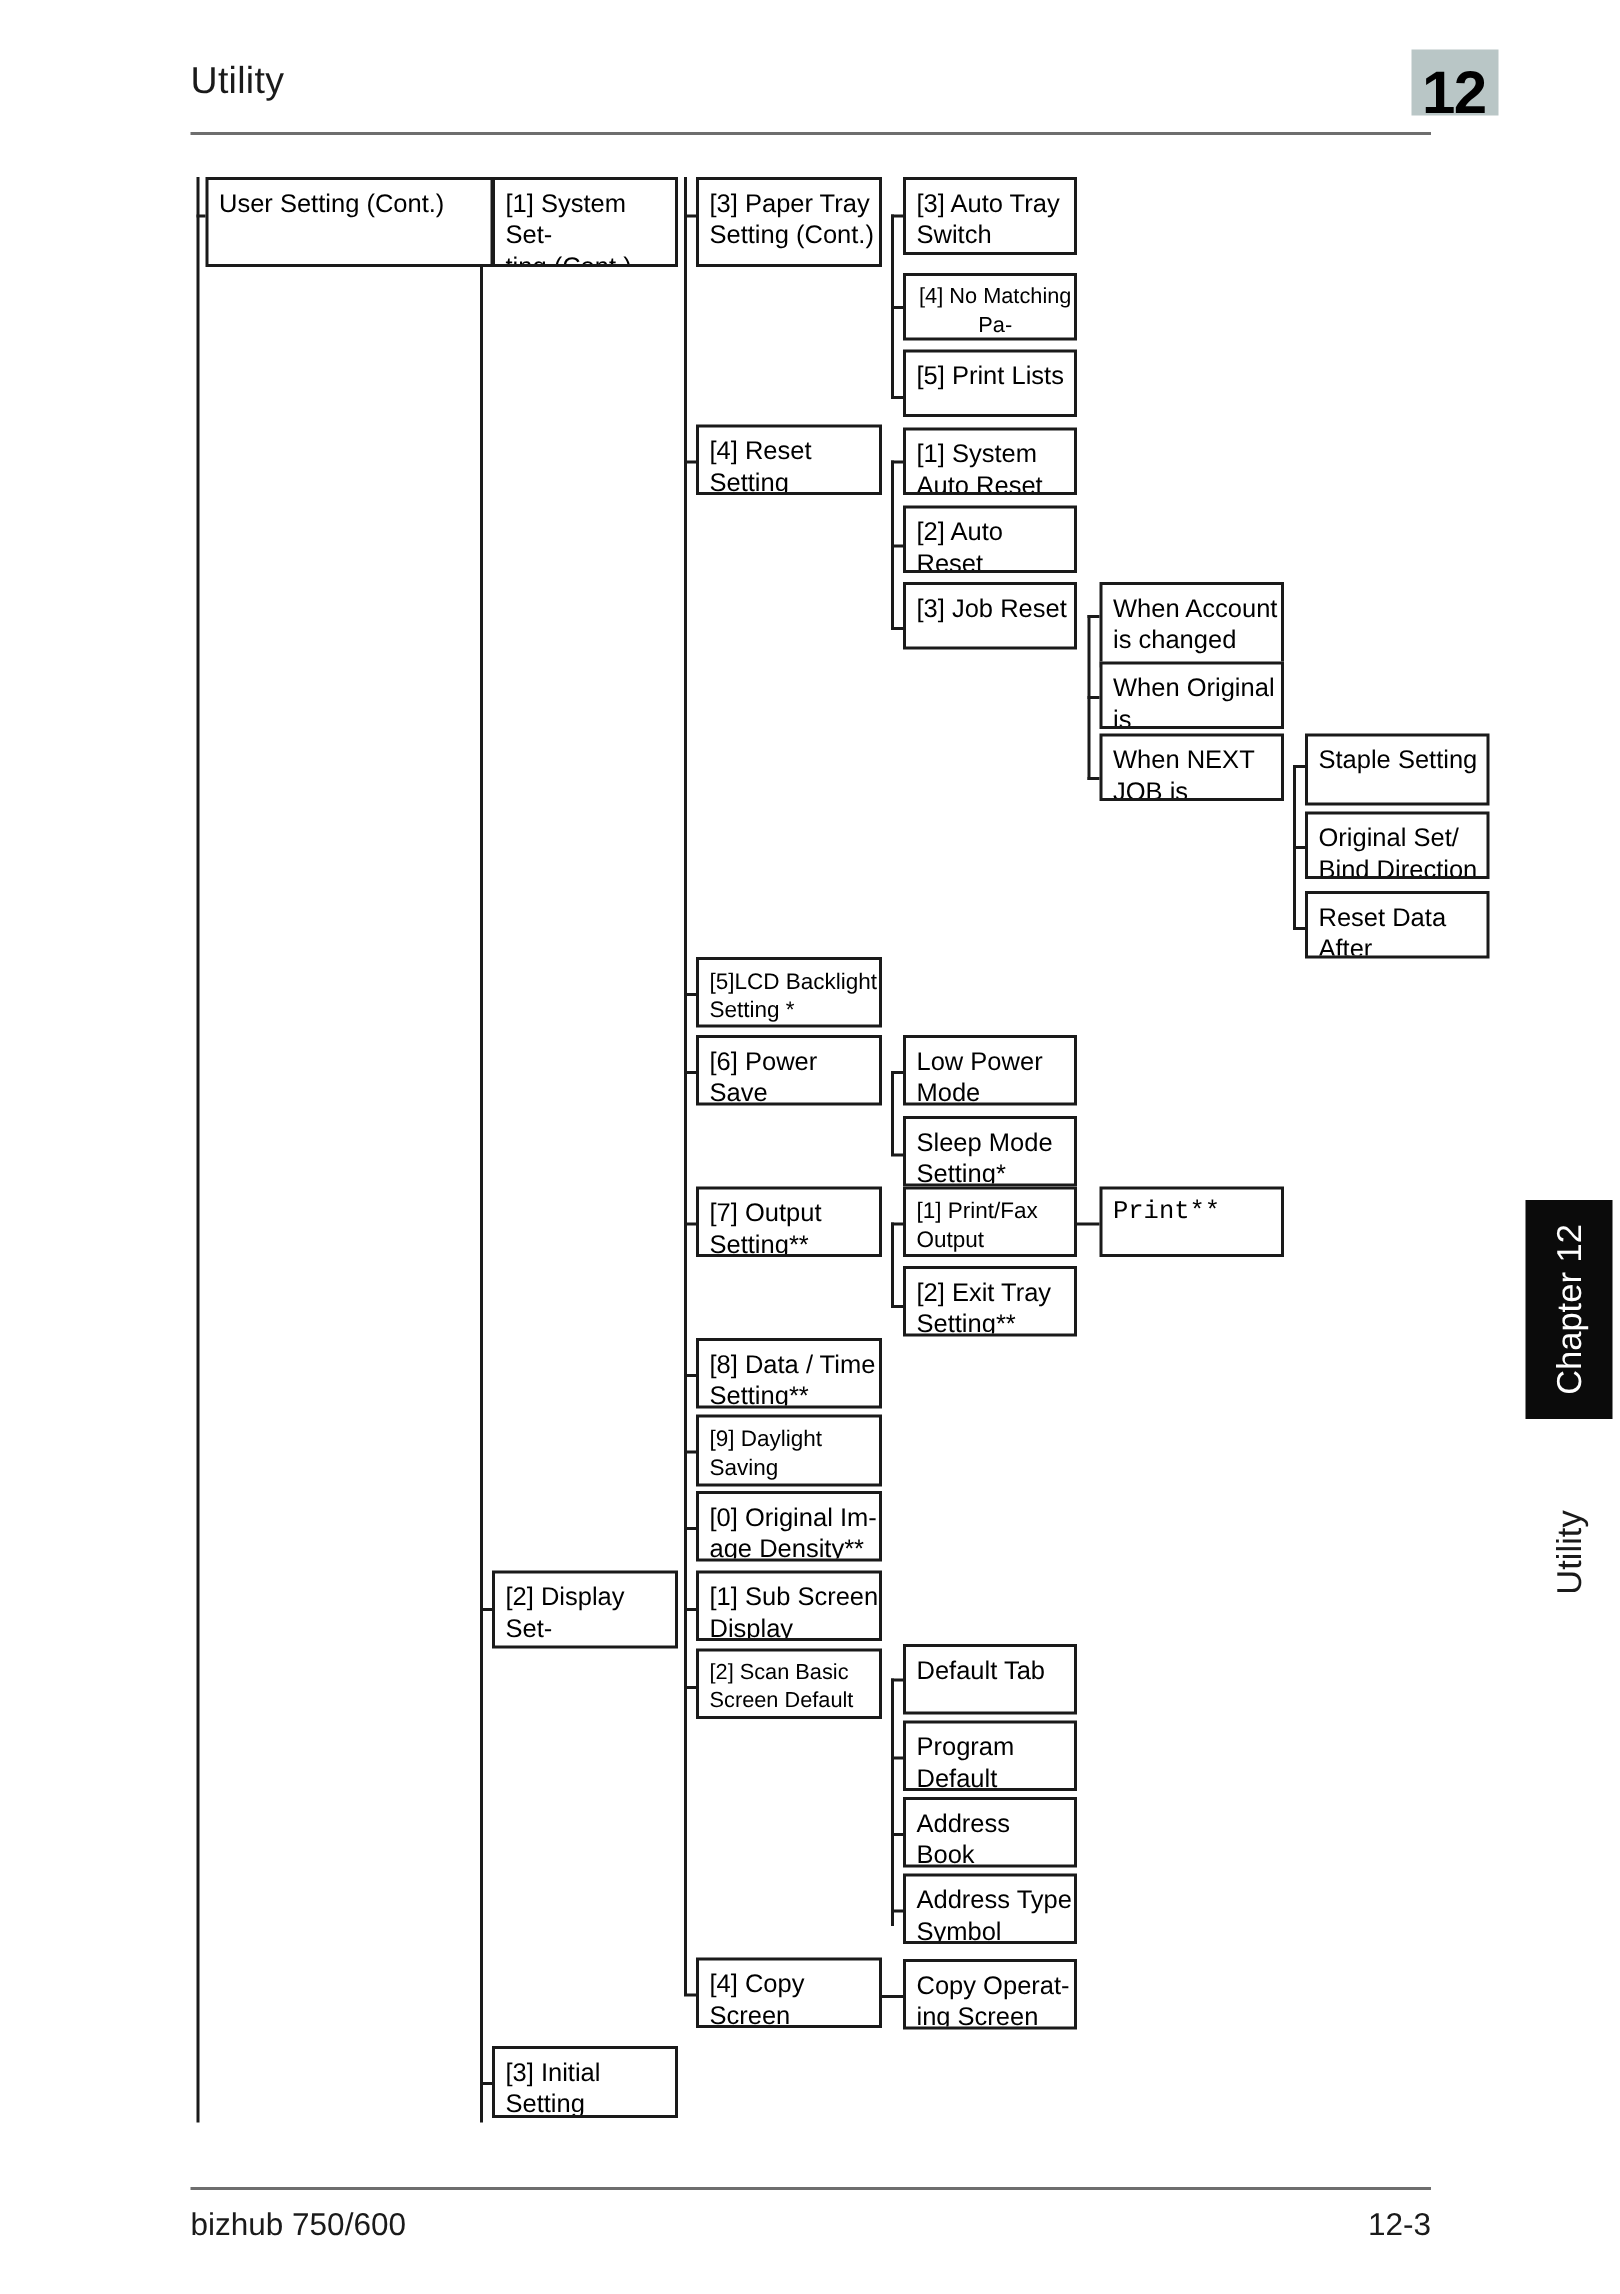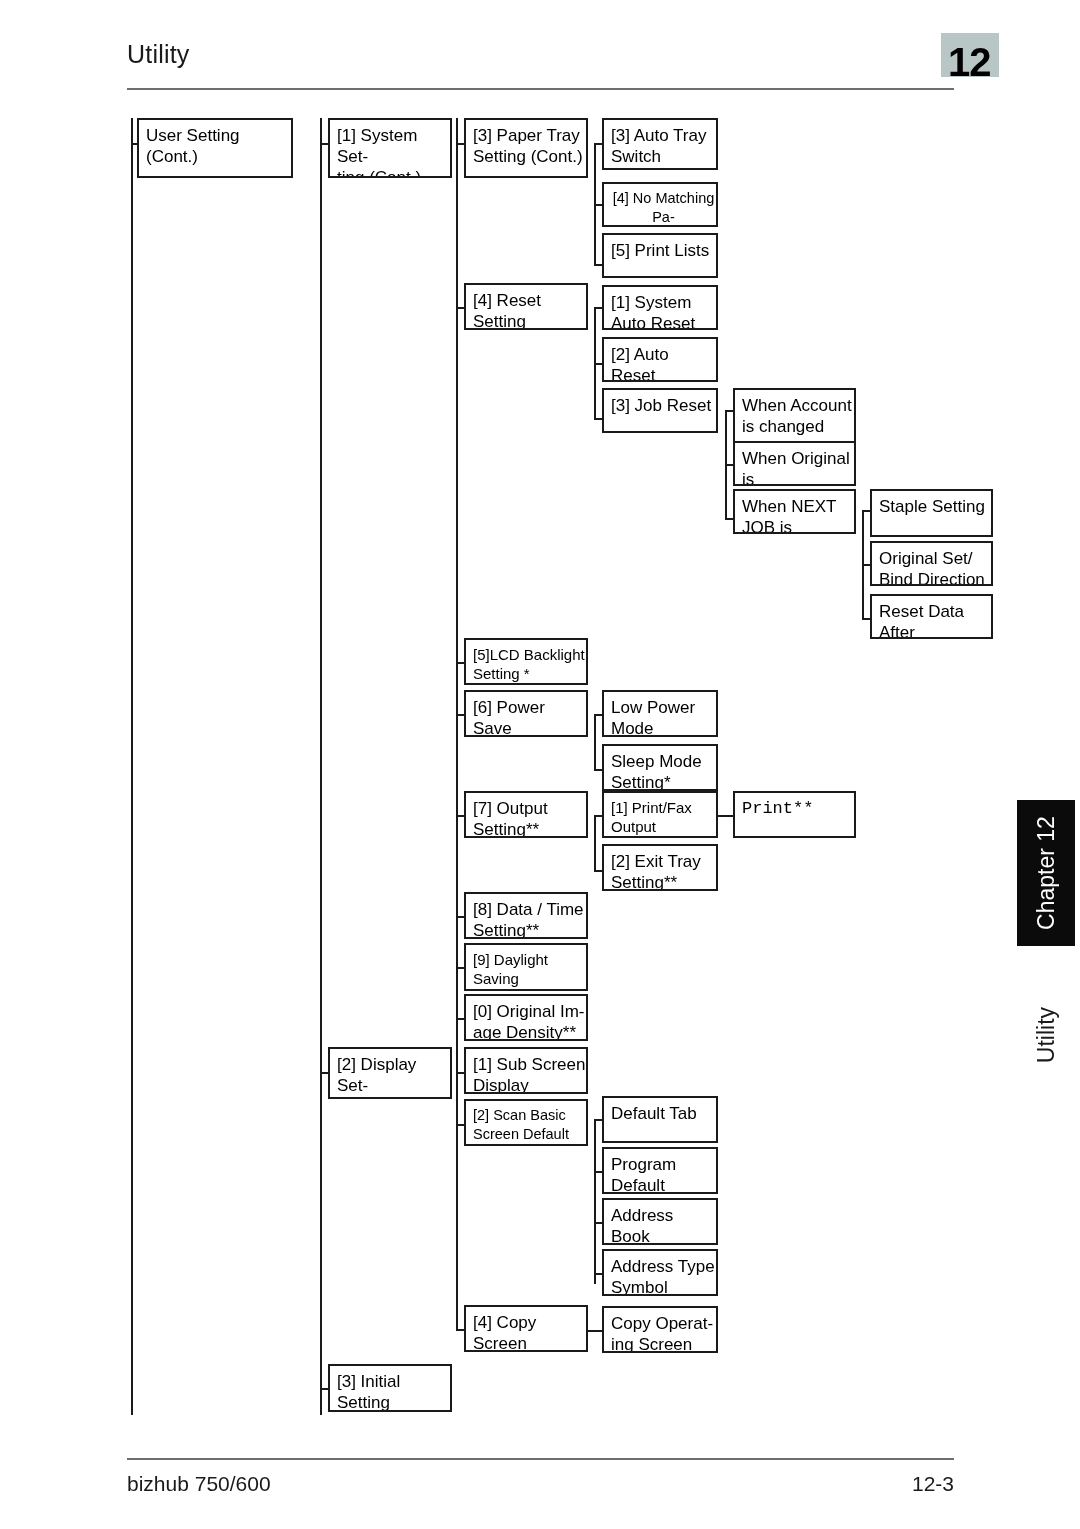--- a/index.html
+++ b/index.html
@@ -224,21 +224,21 @@
   <div class="hline" style="left:456px; top:1329px; width:10px;"></div>
 
   <div class="vline" style="left:594px; top:1119px; height:165px;"></div>
   <div class="hline" style="left:594px; top:1119px; width:10px;"></div>
   <div class="hline" style="left:594px; top:1171px; width:10px;"></div>
   <div class="hline" style="left:594px; top:1222px; width:10px;"></div>
   <div class="hline" style="left:594px; top:1273px; width:10px;"></div>
 
   <div class="hline" style="left:588px; top:1330px; width:16px;"></div>
 
-  <div class="node" style="left:137px; top:118px; width:156px; height:60px;">User Setting (Cont.)</div>
+  <div class="node" style="left:137px; top:118px; width:192px; height:60px;">User Setting (Cont.)</div>
 
   <div class="node" style="left:328px; top:118px; width:124px; height:60px;">[1] System Set-<br>ting (Cont.)</div>
   <div class="node" style="left:328px; top:1047px; width:124px; height:52px;">[2] Display Set-<br>ting (p. 12-19)</div>
   <div class="node" style="left:328px; top:1364px; width:124px; height:48px;">[3] Initial Setting<br>(p. 12-20)</div>
 
   <div class="node" style="left:464px; top:118px; width:124px; height:60px;">[3] Paper Tray<br>Setting (Cont.)</div>
   <div class="node" style="left:464px; top:283px; width:124px; height:47px;">[4] Reset<br>Setting</div>
   <div class="node small" style="left:464px; top:638px; width:124px; height:47px;">[5]LCD Backlight<br>Setting *</div>
   <div class="node" style="left:464px; top:690px; width:124px; height:47px;">[6] Power Save<br>Setting*</div>
   <div class="node" style="left:464px; top:791px; width:124px; height:47px;">[7] Output<br>Setting**</div>

